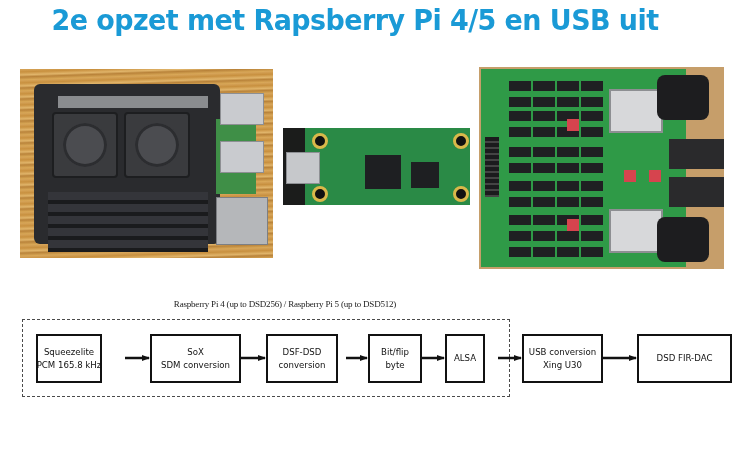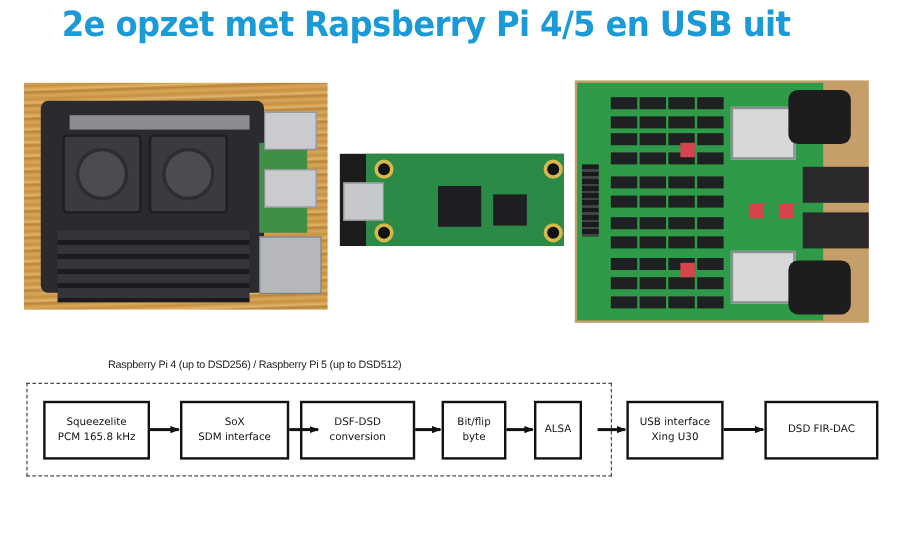--- a/index.html
+++ b/index.html
@@ -42,22 +42,22 @@
   #photo-dac .ic { position: absolute; width: 22px; height: 10px; background: #1f2022; }
   #photo-dac .xfmr { position: absolute; left: 130px; width: 50px; height: 40px; background: #d7d8da; border: 2px solid #8d8f92; }
   #photo-dac .red { position: absolute; width: 12px; height: 12px; background: #d6444e; }
   #photo-dac .xlr { position: absolute; left: 178px; width: 52px; height: 45px; background: #1d1d1f; border-radius: 8px; }
   #photo-dac .rca { position: absolute; left: 190px; width: 55px; height: 30px; background: #2a2a2c; border-right: 8px solid #b5452f; }
   #photo-dac .pinhdr { position: absolute; left: 6px; top: 70px; width: 14px; height: 60px; background: repeating-linear-gradient(180deg, #1b1b1d 0, #1b1b1d 4px, #444 4px, #444 6px); }
 
   
   .dashed-box { position: absolute; left: 22px; top: 319px; width: 488px; height: 78px;
     border: 1.5px dashed #4a4a4a; box-sizing: border-box; }
-  .group-label { position: absolute; left: 90px; top: 299px; width: 390px; 
-    font-family: Liberation Sans, sans-serif; font-size: 9px; color: #222; white-space: nowrap; letter-spacing: -0.2px; }
+  .group-label { position: absolute; left: 90px; top: 299px; width: 390px; text-align: center;
+    font-family: Liberation Serif, serif; font-size: 9px; color: #222; white-space: nowrap; letter-spacing: -0.2px; }
   .block { position: absolute; top: 334px; height: 49px; border: 2px solid #111; box-sizing: border-box; background: #fff;
     display: flex; align-items: center; justify-content: center; text-align: center;
     font-family: "DejaVu Sans", sans-serif; font-size: 8.6px; line-height: 13px; color: #111; }
   .block .lines span { display: block; white-space: nowrap; }
   svg.arrows { position: absolute; left: 0; top: 0; }
 </style>
 </head>
 <body>
 
 <div class="title">2e opzet met Rapsberry Pi 4/5 en USB uit</div>
@@ -144,52 +144,52 @@
   <div class="red" style="left:170px; top:103px;"></div>
   <div class="xlr" style="top:8px;"></div>
   <div class="rca" style="top:72px;"></div>
   <div class="rca" style="top:110px;"></div>
   <div class="xlr" style="top:150px;"></div>
 </div>
 
 <div class="group-label">Raspberry Pi 4 (up to DSD256) / Raspberry Pi 5 (up to DSD512)</div>
 <div class="dashed-box"></div>
 
-<div class="block" style="left:36px; width:89px;">
+<div class="block" style="left:36px; width:66px;">
   <div class="lines">
     <span>Squeezelite</span>
     <span>PCM 165.8 kHz</span>
   </div>
 </div>
 <div class="block" style="left:150px; width:91px;">
   <div class="lines">
     <span>SoX</span>
-    <span>SDM interface</span>
-  </div>
-</div>
-<div class="block" style="left:250px; width:96px;">
+    <span>SDM conversion</span>
+  </div>
+</div>
+<div class="block" style="left:266px; width:72px;">
   <div class="lines">
     <span>DSF-DSD</span>
     <span>conversion</span>
   </div>
 </div>
 <div class="block" style="left:368px; width:54px;">
   <div class="lines">
     <span>Bit/flip</span>
     <span>byte</span>
   </div>
 </div>
 <div class="block" style="left:445px; width:40px;">
   <div class="lines">
     <span>ALSA</span>
   </div>
 </div>
 <div class="block" style="left:522px; width:81px;">
   <div class="lines">
-    <span>USB interface</span>
+    <span>USB conversion</span>
     <span>Xing U30</span>
   </div>
 </div>
 <div class="block" style="left:637px; width:95px;">
   <div class="lines">
     <span>DSD FIR-DAC</span>
   </div>
 </div>
 
 <svg class="arrows" width="750" height="455">

